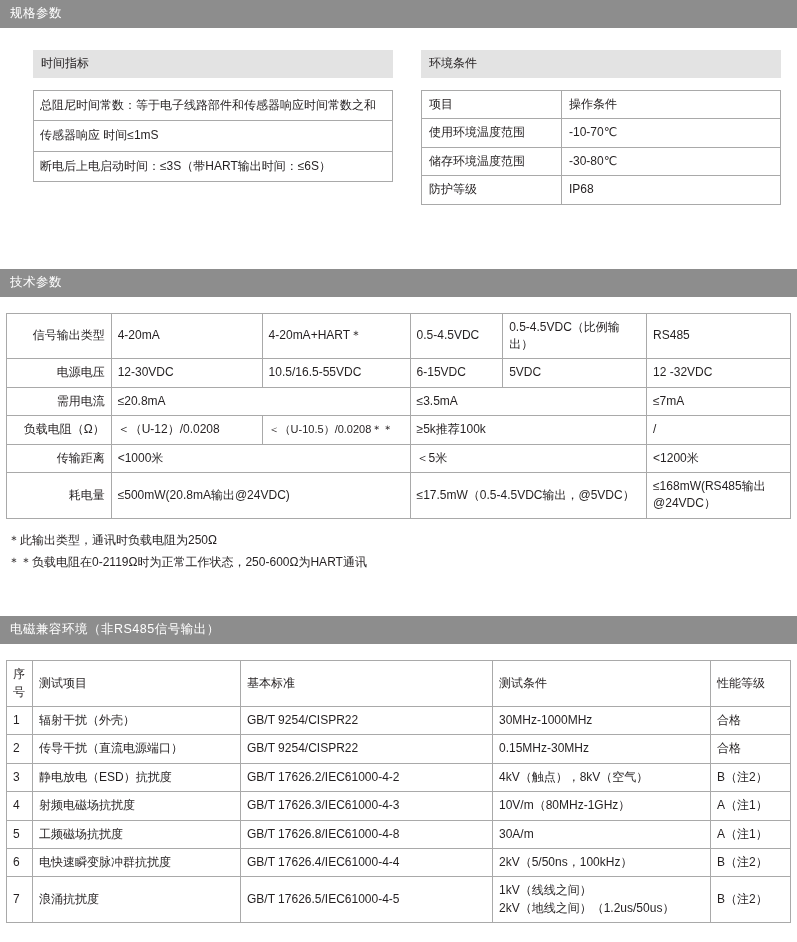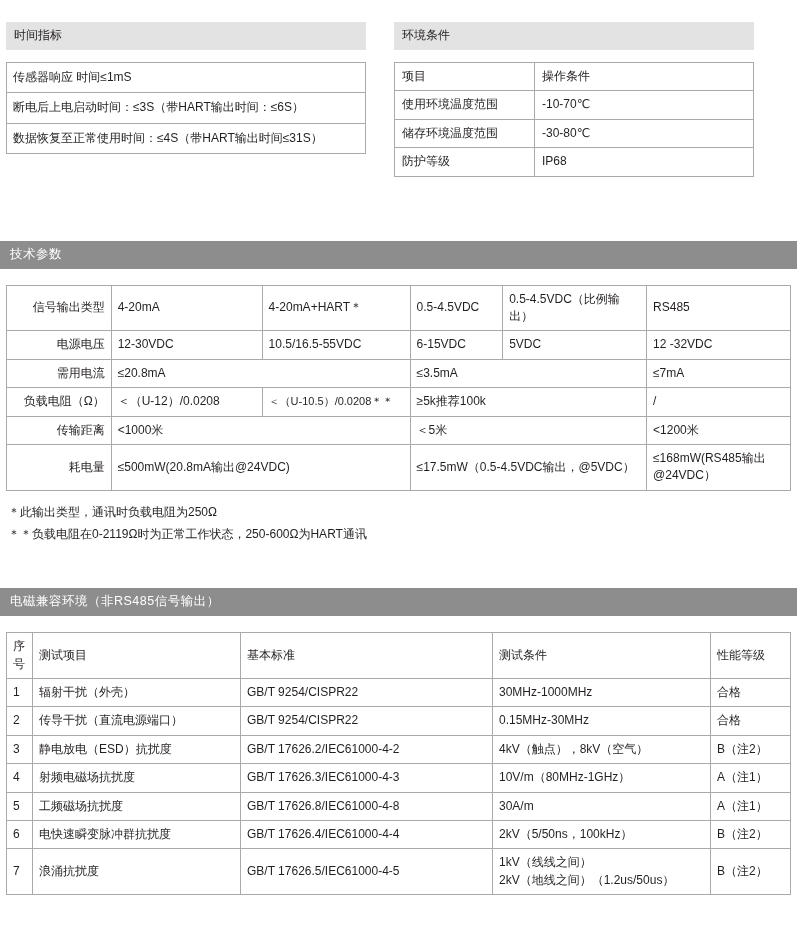--- a/index.html
+++ b/index.html
@@ -41,21 +41,21 @@
   .gap-16 { height: 16px; }
   .gap-12 { height: 12px; }
   .gap-10 { height: 10px; }
 
   
   .two-col {
     display: flex;
     padding: 0 6px;
     gap: 28px;
   }
-  .col-left { width: 360px; flex: 0 0 360px; }
+  .col-left { width: 360px; flex: 0 0 360px; margin-left: 27px; }
   .col-right { width: 360px; flex: 0 0 360px; }
 
   
   table {
     border-collapse: collapse;
     width: 100%;
     font-size: 12px;
   }
   table td, table th {
     border: 1px solid #a9a9a9;
@@ -89,38 +89,39 @@
   .t-emc td:nth-child(2) { width: 208px; }
   .t-emc td:nth-child(3) { width: 252px; }
   .t-emc td:nth-child(4) { width: 218px; }
   .t-emc td:nth-child(5) { width: 80px; }
 </style>
 </head>
 <body>
 
 <div class="page">
 
+  <div class="section-bar">规格参数</div>
 
   <div class="gap-22"></div>
 
   <div class="two-col">
 
     <div class="col-left">
       <div class="sub-bar">时间指标</div>
       <div class="gap-12"></div>
       <table class="t-time">
         <tbody>
           <tr>
+            <td>总阻尼时间常数：等于电子线路部件和传感器响应时间常数之和</td>
+          </tr>
+          <tr>
             <td>传感器响应 时间≤1mS</td>
           </tr>
           <tr>
             <td>断电后上电启动时间：≤3S（带HART输出时间：≤6S）</td>
-          </tr>
-          <tr>
-            <td>数据恢复至正常使用时间：≤4S（带HART输出时间≤31S）</td>
           </tr>
         </tbody>
       </table>
     </div>
 
     <div class="col-right">
       <div class="sub-bar">环境条件</div>
       <div class="gap-12"></div>
       <table class="t-env">
         <tbody>

